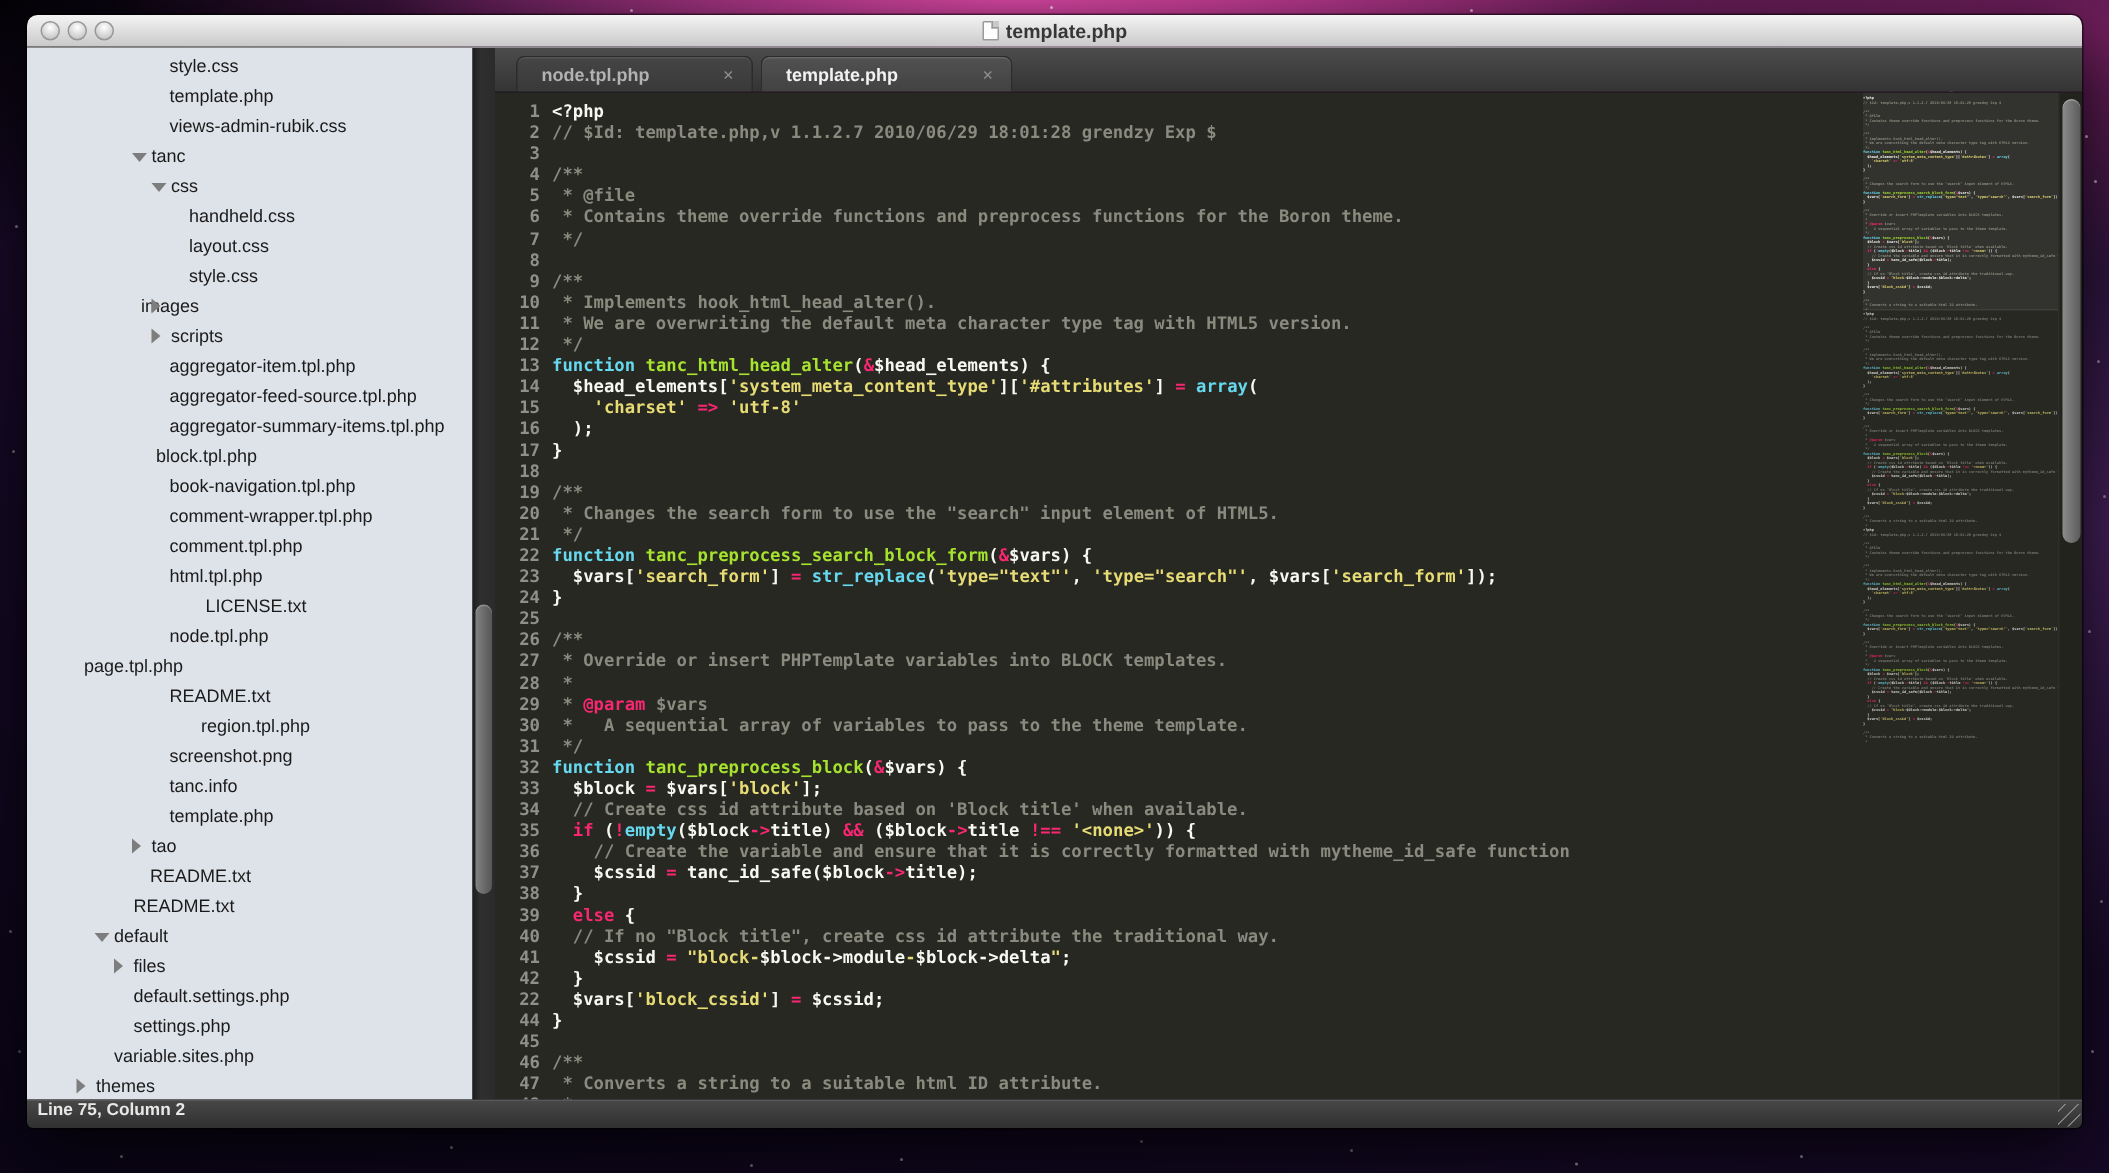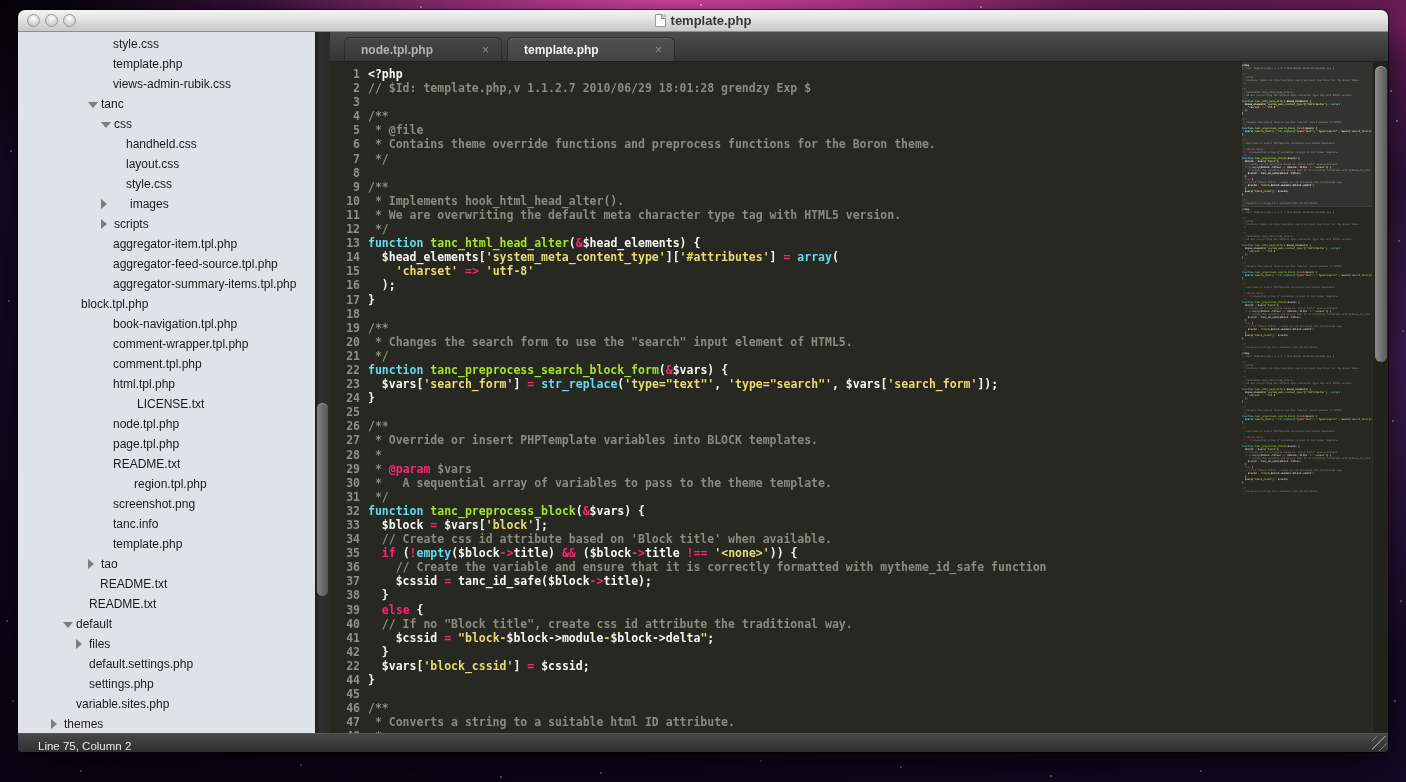--- a/index.html
+++ b/index.html
@@ -90,22 +90,22 @@
   .minimap-content div{height:3px;overflow:hidden}
   .mm-viewport{position:absolute;left:0;right:0;top:0;height:145px;
     background:rgba(255,255,255,.055);border-bottom:1px solid rgba(255,255,255,.06)}
   
   .vscroll{position:absolute;right:0;top:0;bottom:0;width:16px;background:#23231e;
     border-left:1px solid rgba(255,255,255,.05)}
   .vthumb{position:absolute;left:2px;top:4px;width:12px;height:296px;border-radius:7px;
     background:linear-gradient(90deg,#8c8c8c,#5a5a5a);box-shadow:inset 0 1px 0 rgba(255,255,255,.3)}
   
   .statusbar{height:19px;background:linear-gradient(#474747,#303030);border-top:1px solid #575757;
-    display:flex;align-items:flex-end;padding-left:20px;position:relative;
-    font-size:11.5px;font-weight:normal;color:var(--status_text)}
+    display:flex;align-items:flex-start;padding-left:7px;position:relative;
+    font-size:11.5px;font-weight:bold;color:var(--status_text)}
   .grip{position:absolute;right:1px;bottom:1px;width:15px;height:15px;
     background:repeating-linear-gradient(135deg,transparent 0 3px,#808080 3px 4px,transparent 4px 6px)}
 </style>
 </head>
 <body>
 
 <div class="stars"></div>
 
 <div class="window">
 
@@ -144,58 +144,58 @@
           <span style="padding-left: 108px;">handheld.css</span>
         </div>
         <div class="trow">
           <span style="padding-left: 108px;">layout.css</span>
         </div>
         <div class="trow">
           <span style="padding-left: 108px;">style.css</span>
         </div>
         <div class="trow">
           <span class="tri right" style="left: 83px;"></span>
-          <span style="padding-left: 112px;">images</span>
+          <span style="padding-left: 76px;">images</span>
         </div>
         <div class="trow">
           <span class="tri right" style="left: 83px;"></span>
           <span style="padding-left: 96px;">scripts</span>
         </div>
         <div class="trow">
           <span style="padding-left: 95px;">aggregator-item.tpl.php</span>
         </div>
         <div class="trow">
           <span style="padding-left: 95px;">aggregator-feed-source.tpl.php</span>
         </div>
         <div class="trow">
           <span style="padding-left: 95px;">aggregator-summary-items.tpl.php</span>
         </div>
         <div class="trow">
-          <span style="padding-left: 63px;">block.tpl.php</span>
+          <span style="padding-left: 86px;">block.tpl.php</span>
         </div>
         <div class="trow">
           <span style="padding-left: 95px;">book-navigation.tpl.php</span>
         </div>
         <div class="trow">
           <span style="padding-left: 95px;">comment-wrapper.tpl.php</span>
         </div>
         <div class="trow">
           <span style="padding-left: 95px;">comment.tpl.php</span>
         </div>
         <div class="trow">
           <span style="padding-left: 95px;">html.tpl.php</span>
         </div>
         <div class="trow">
           <span style="padding-left: 119px;">LICENSE.txt</span>
         </div>
         <div class="trow">
           <span style="padding-left: 95px;">node.tpl.php</span>
         </div>
         <div class="trow">
-          <span style="padding-left: 95px;">page.tpl.php</span>
+          <span style="padding-left: 38px;">page.tpl.php</span>
         </div>
         <div class="trow">
           <span style="padding-left: 95px;">README.txt</span>
         </div>
         <div class="trow">
           <span style="padding-left: 116px;">region.tpl.php</span>
         </div>
         <div class="trow">
           <span style="padding-left: 95px;">screenshot.png</span>
         </div>

